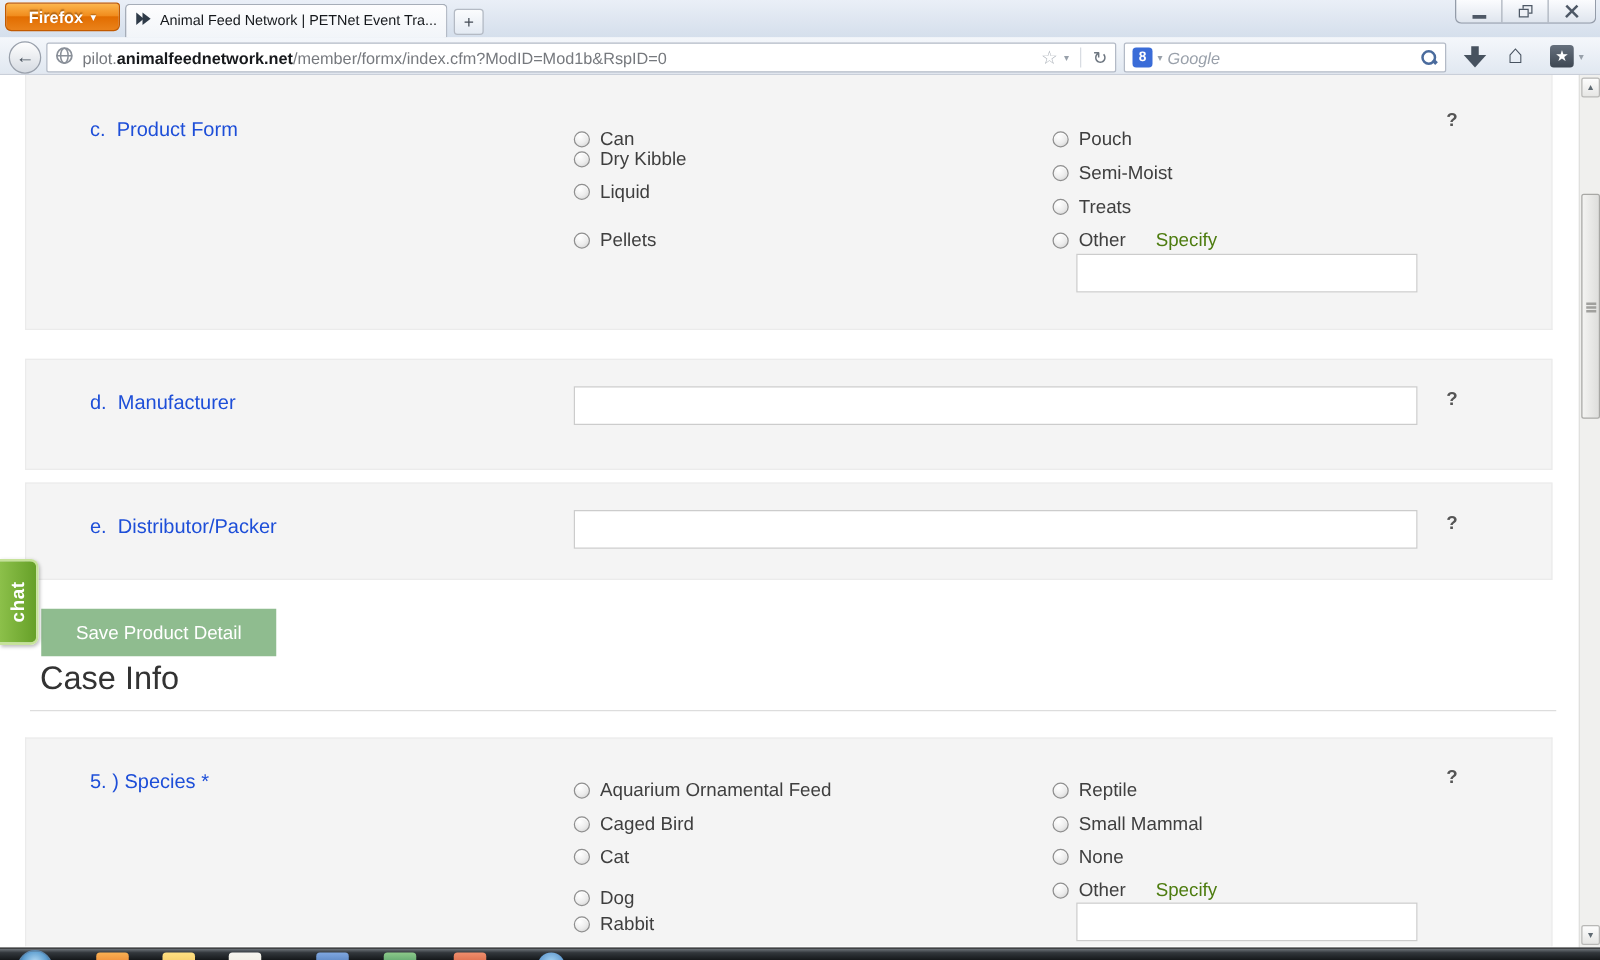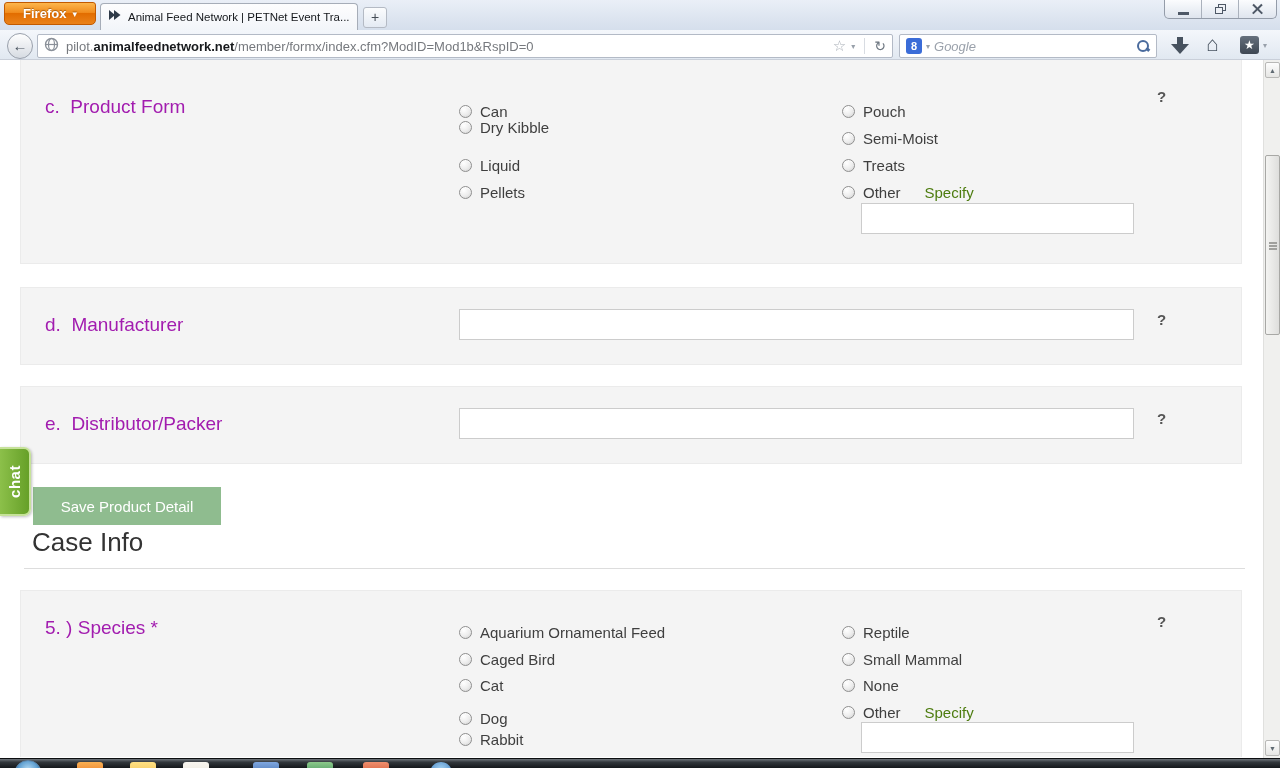--- a/index.html
+++ b/index.html
@@ -146,25 +146,25 @@
     border:1px solid #5d87ad;
   }
   .tb-icon { position:absolute; top:3px; width:26px; height:20px; border-radius:3px; }
   #tb-ie { border-radius:50%; width:22px; height:22px; }
 
   
   .section {
     position:absolute; left:20px; width:1222px; background:#f4f4f4; border:1px solid #ebebeb;
   }
   #section-product-form { top:60px; height:204px; border-top:none; }
-  #section-manufacturer { top:287px; height:78px; }
+  #section-manufacturer { top:287px; height:89px; }
   #section-distributor  { top:386px; height:78px; }
   #section-species      { top:590px; height:167px; border-bottom:none; }
 
-  .sec-label { position:absolute; left:24px; font-size:19px; color:#a21caf; white-space:pre; }
+  .sec-label { position:absolute; left:51px; font-size:16px; color:#1d4ed8; white-space:pre; }
   .help-q { position:absolute; left:1136px; font-size:15px; font-weight:bold; color:#555; }
 
   .radio-row { position:absolute; height:17px; display:flex; align-items:center; gap:8px; cursor:default; }
   .radio-row.col-left { left:438px; }
   .radio-row.col-right { left:821px; }
   .radio {
     width:13px; height:13px; border-radius:50%; flex:0 0 13px;
     background:radial-gradient(circle at 35% 30%, #ffffff 0%, #ececec 55%, #cdcdcd 100%);
     border:1px solid #8f8f8f; box-shadow:inset 0 1px 1px rgba(255,255,255,.9);
   }
@@ -273,21 +273,21 @@
     <div class="help-q" style="top:28px">?</div>
 
     <label class="radio-row col-left" style="top:43px">
       <span class="radio"></span>
       <span class="radio-label">Can</span>
     </label>
     <label class="radio-row col-left" style="top:59px">
       <span class="radio"></span>
       <span class="radio-label">Dry Kibble</span>
     </label>
-    <label class="radio-row col-left" style="top:97px">
+    <label class="radio-row col-left" style="top:85px">
       <span class="radio"></span>
       <span class="radio-label">Liquid</span>
     </label>
     <label class="radio-row col-left" style="top:124px">
       <span class="radio"></span>
       <span class="radio-label">Pellets</span>
     </label>
 
     <label class="radio-row col-right" style="top:43px">
       <span class="radio"></span>

